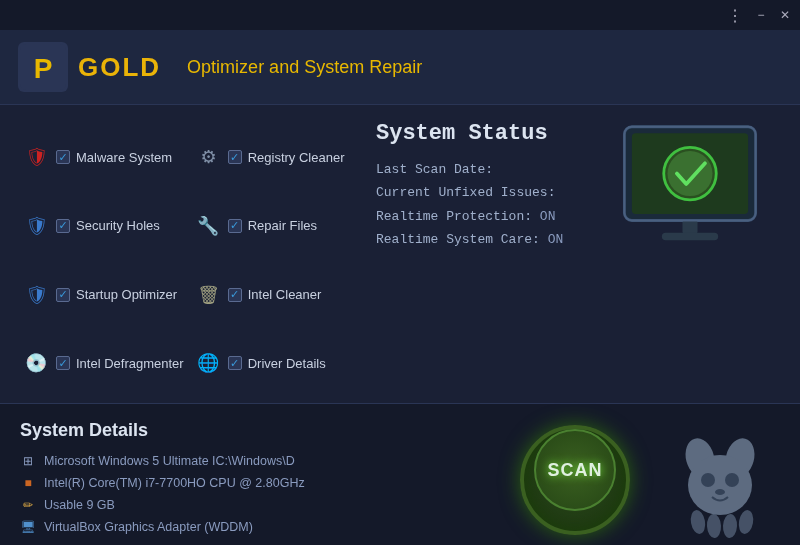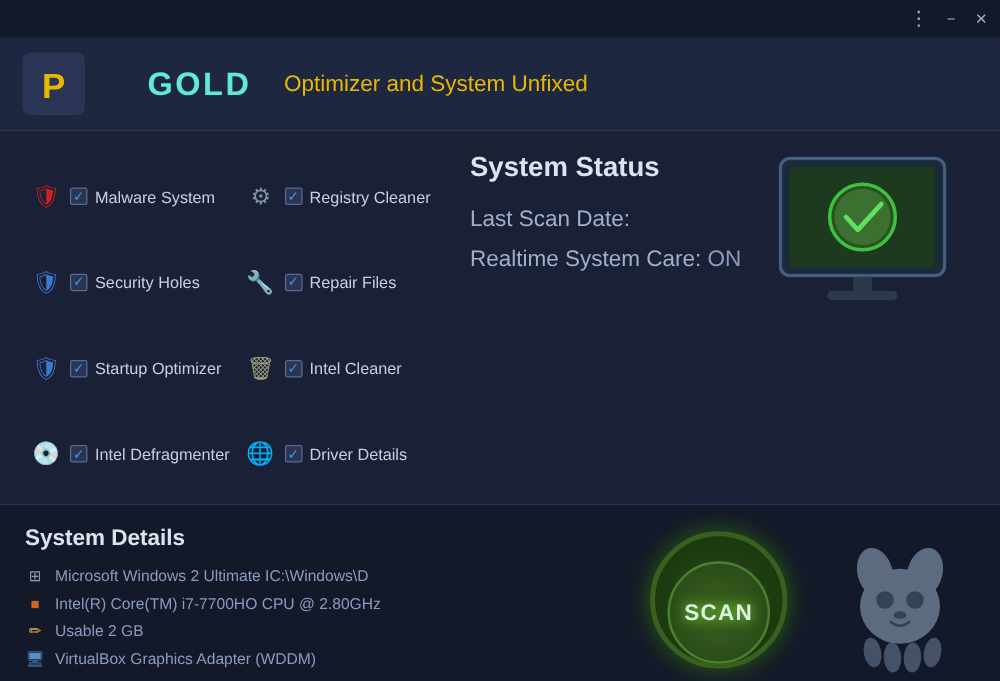--- a/index.html
+++ b/index.html
@@ -62,23 +62,22 @@
       align-items: center;
       justify-content: center;
       font-size: 26px;
       font-weight: bold;
       color: #e8b800;
       position: relative;
     }
     .logo-text {
       font-size: 26px;
       font-weight: bold;
-      color: #5eead4;
+      color: #eab308;
       letter-spacing: 2px;
-      margin-left: 40px;
     }
     .logo-subtitle {
       font-size: 18px;
       color: #e8b800;
       margin-left: 16px;
       font-weight: 400;
     }
 
     
     .main {
@@ -144,31 +143,32 @@
     
     .right-panel {
       flex: 1;
       padding: 16px 16px 10px 16px;
       display: flex;
       flex-direction: column;
     }
 
     .system-status-section {
       flex: 1;
+      font-family: Liberation Mono, monospace;
     }
 
     .section-title {
       font-size: 22px;
       font-weight: 600;
       color: #dce4f0;
       margin-bottom: 12px;
     }
 
     .status-info {
-      font-size: 18px;
+      font-size: 13px;
       color: #8a9bbf;
       line-height: 1.8;
     }
     .status-info .label {
       color: #a0b0cc;
     }
 
     
     .monitor-container {
       position: absolute;
@@ -239,21 +239,21 @@
     }
 
     .scan-btn-outer {
       width: 110px;
       height: 110px;
       border-radius: 50%;
       background: radial-gradient(circle, #2a4a1a, #1a3010);
       border: 4px solid #3a6020;
       box-shadow: 0 0 20px #2a6010, inset 0 0 15px #1a4008;
       display: flex;
-      align-items: flex-end;
+      align-items: flex-start;
       justify-content: center;
       cursor: pointer;
       position: relative;
     }
     .scan-btn-inner {
       width: 82px;
       height: 82px;
       border-radius: 50%;
       background: radial-gradient(circle, #3a6020, #254515);
       border: 2px solid #4a8030;
@@ -300,21 +300,21 @@
 
 <div class="header">
   <div class="logo-box">
     <div class="logo-icon">
       <svg width="46" height="46" viewBox="0 0 46 46">
         <rect width="46" height="46" rx="6" fill="#2a3555"></rect>
         <text x="23" y="34" text-anchor="middle" font-size="28" font-weight="bold" fill="#e8b800" font-family="Arial">P</text>
       </svg>
     </div>
     <span class="logo-text">GOLD</span>
-    <span class="logo-subtitle">Optimizer and System Unfixed</span>
+    <span class="logo-subtitle">Optimizer and System Repair</span>
   </div>
 </div>
 
 <div class="main">
 
   <div class="left-panel">
     <div class="modules-grid">
 
       <div class="module-item">
         <div class="module-icon shield-red">🛡</div>
@@ -383,20 +383,28 @@
 
   <div class="right-panel">
     <div class="system-status-section">
       <div class="section-title">System Status</div>
       <div class="status-info">
         <div>
           <span class="label">Last Scan Date:</span>
           <span></span>
         </div>
         <div>
+          <span class="label">Current Unfixed Issues:</span>
+          <span></span>
+        </div>
+        <div>
+          <span class="label">Realtime Protection:</span>
+          <span>ON</span>
+        </div>
+        <div>
           <span class="label">Realtime System Care:</span>
           <span>ON</span>
         </div>
       </div>
     </div>
   </div>
 </div>
 
 <div class="monitor-container">
   <svg class="monitor-svg" viewBox="0 0 160 145">
@@ -416,29 +424,29 @@
     <rect x="10" y="5" width="140" height="100" rx="8" fill="none" stroke="#4a6080" stroke-width="2"></rect>
   </svg>
 </div>
 
 <div class="bottom-panel">
 
   <div class="system-details-section">
     <div class="system-details-title">System Details</div>
     <div class="detail-item">
       <span class="detail-icon">⊞</span>
-      <span>Microsoft Windows 2 Ultimate IC:\Windows\D</span>
+      <span>Microsoft Windows 5 Ultimate IC:\Windows\D</span>
     </div>
     <div class="detail-item">
       <span class="detail-icon" style="color:#cc6622;">■</span>
       <span>Intel(R) Core(TM) i7-7700HO CPU @ 2.80GHz</span>
     </div>
     <div class="detail-item">
       <span class="detail-icon" style="color:#ddaa44;">✏</span>
-      <span>Usable 2 GB</span>
+      <span>Usable 9 GB</span>
     </div>
     <div class="detail-item">
       <span class="detail-icon" style="color:#5090cc;">🖥</span>
       <span>VirtualBox Graphics Adapter (WDDM)</span>
     </div>
   </div>
 
   <div class="scan-btn-container">
     <div class="scan-btn-outer">
       <div class="scan-btn-inner">

